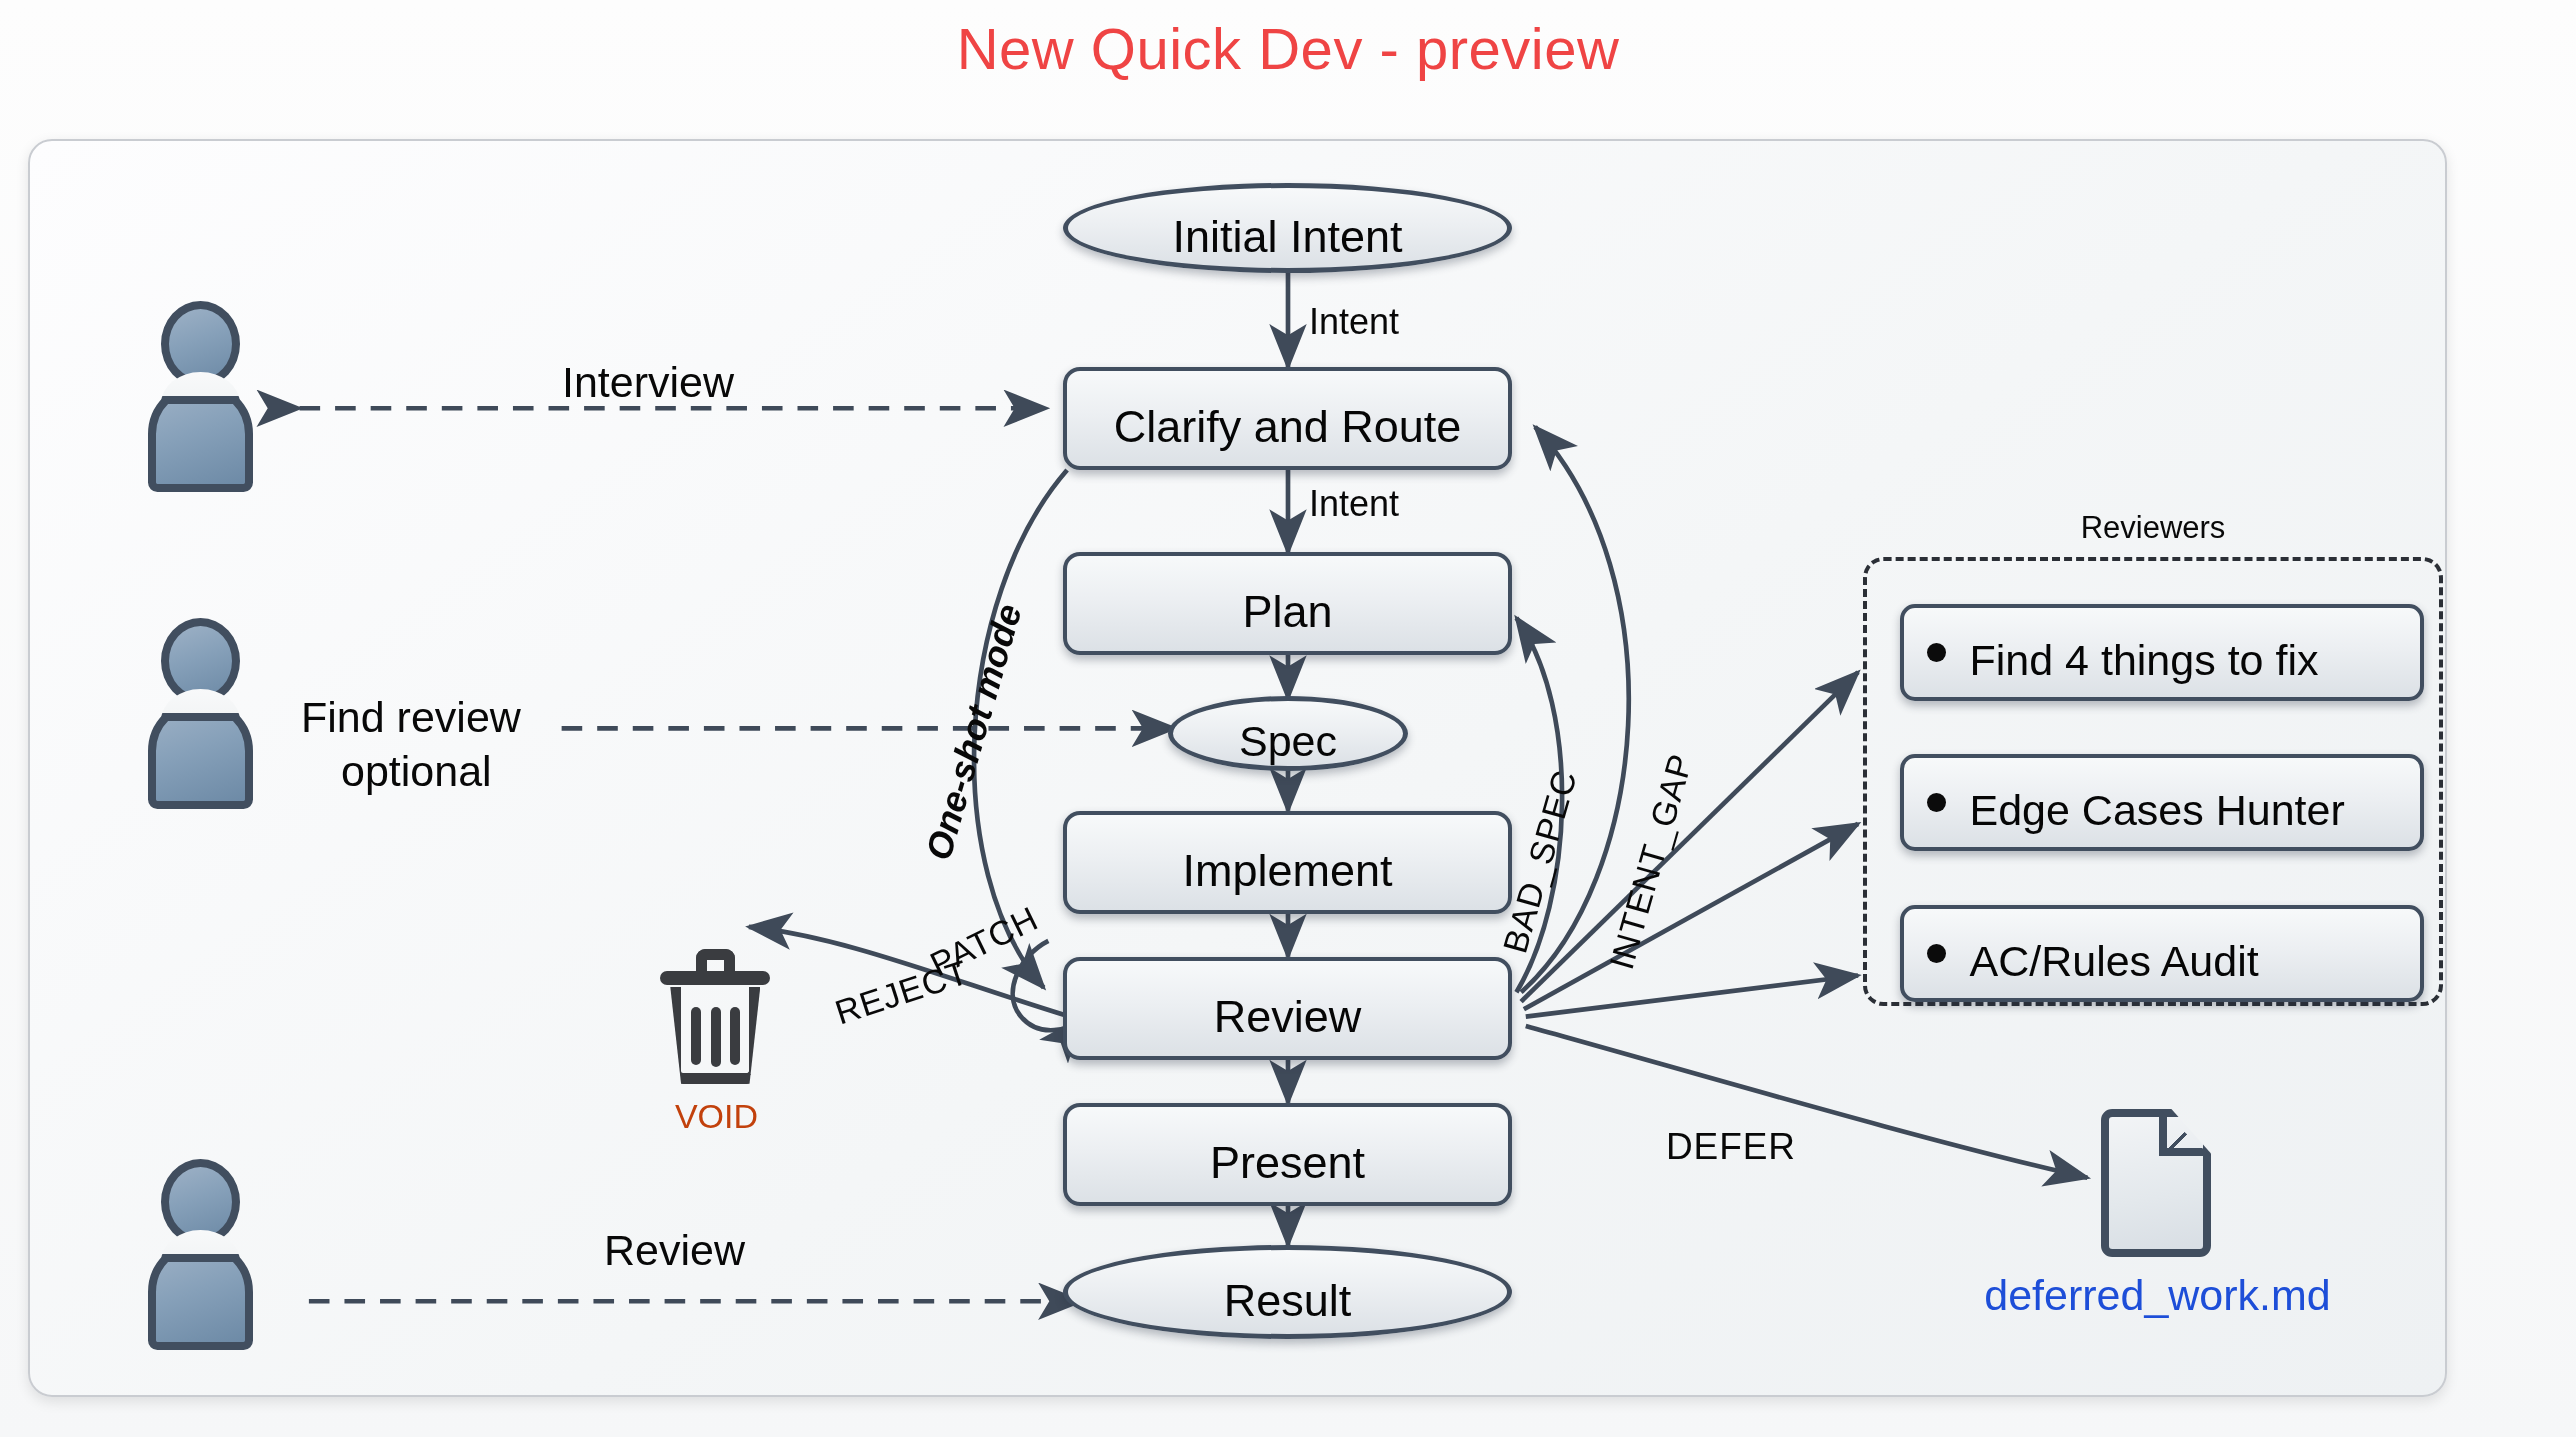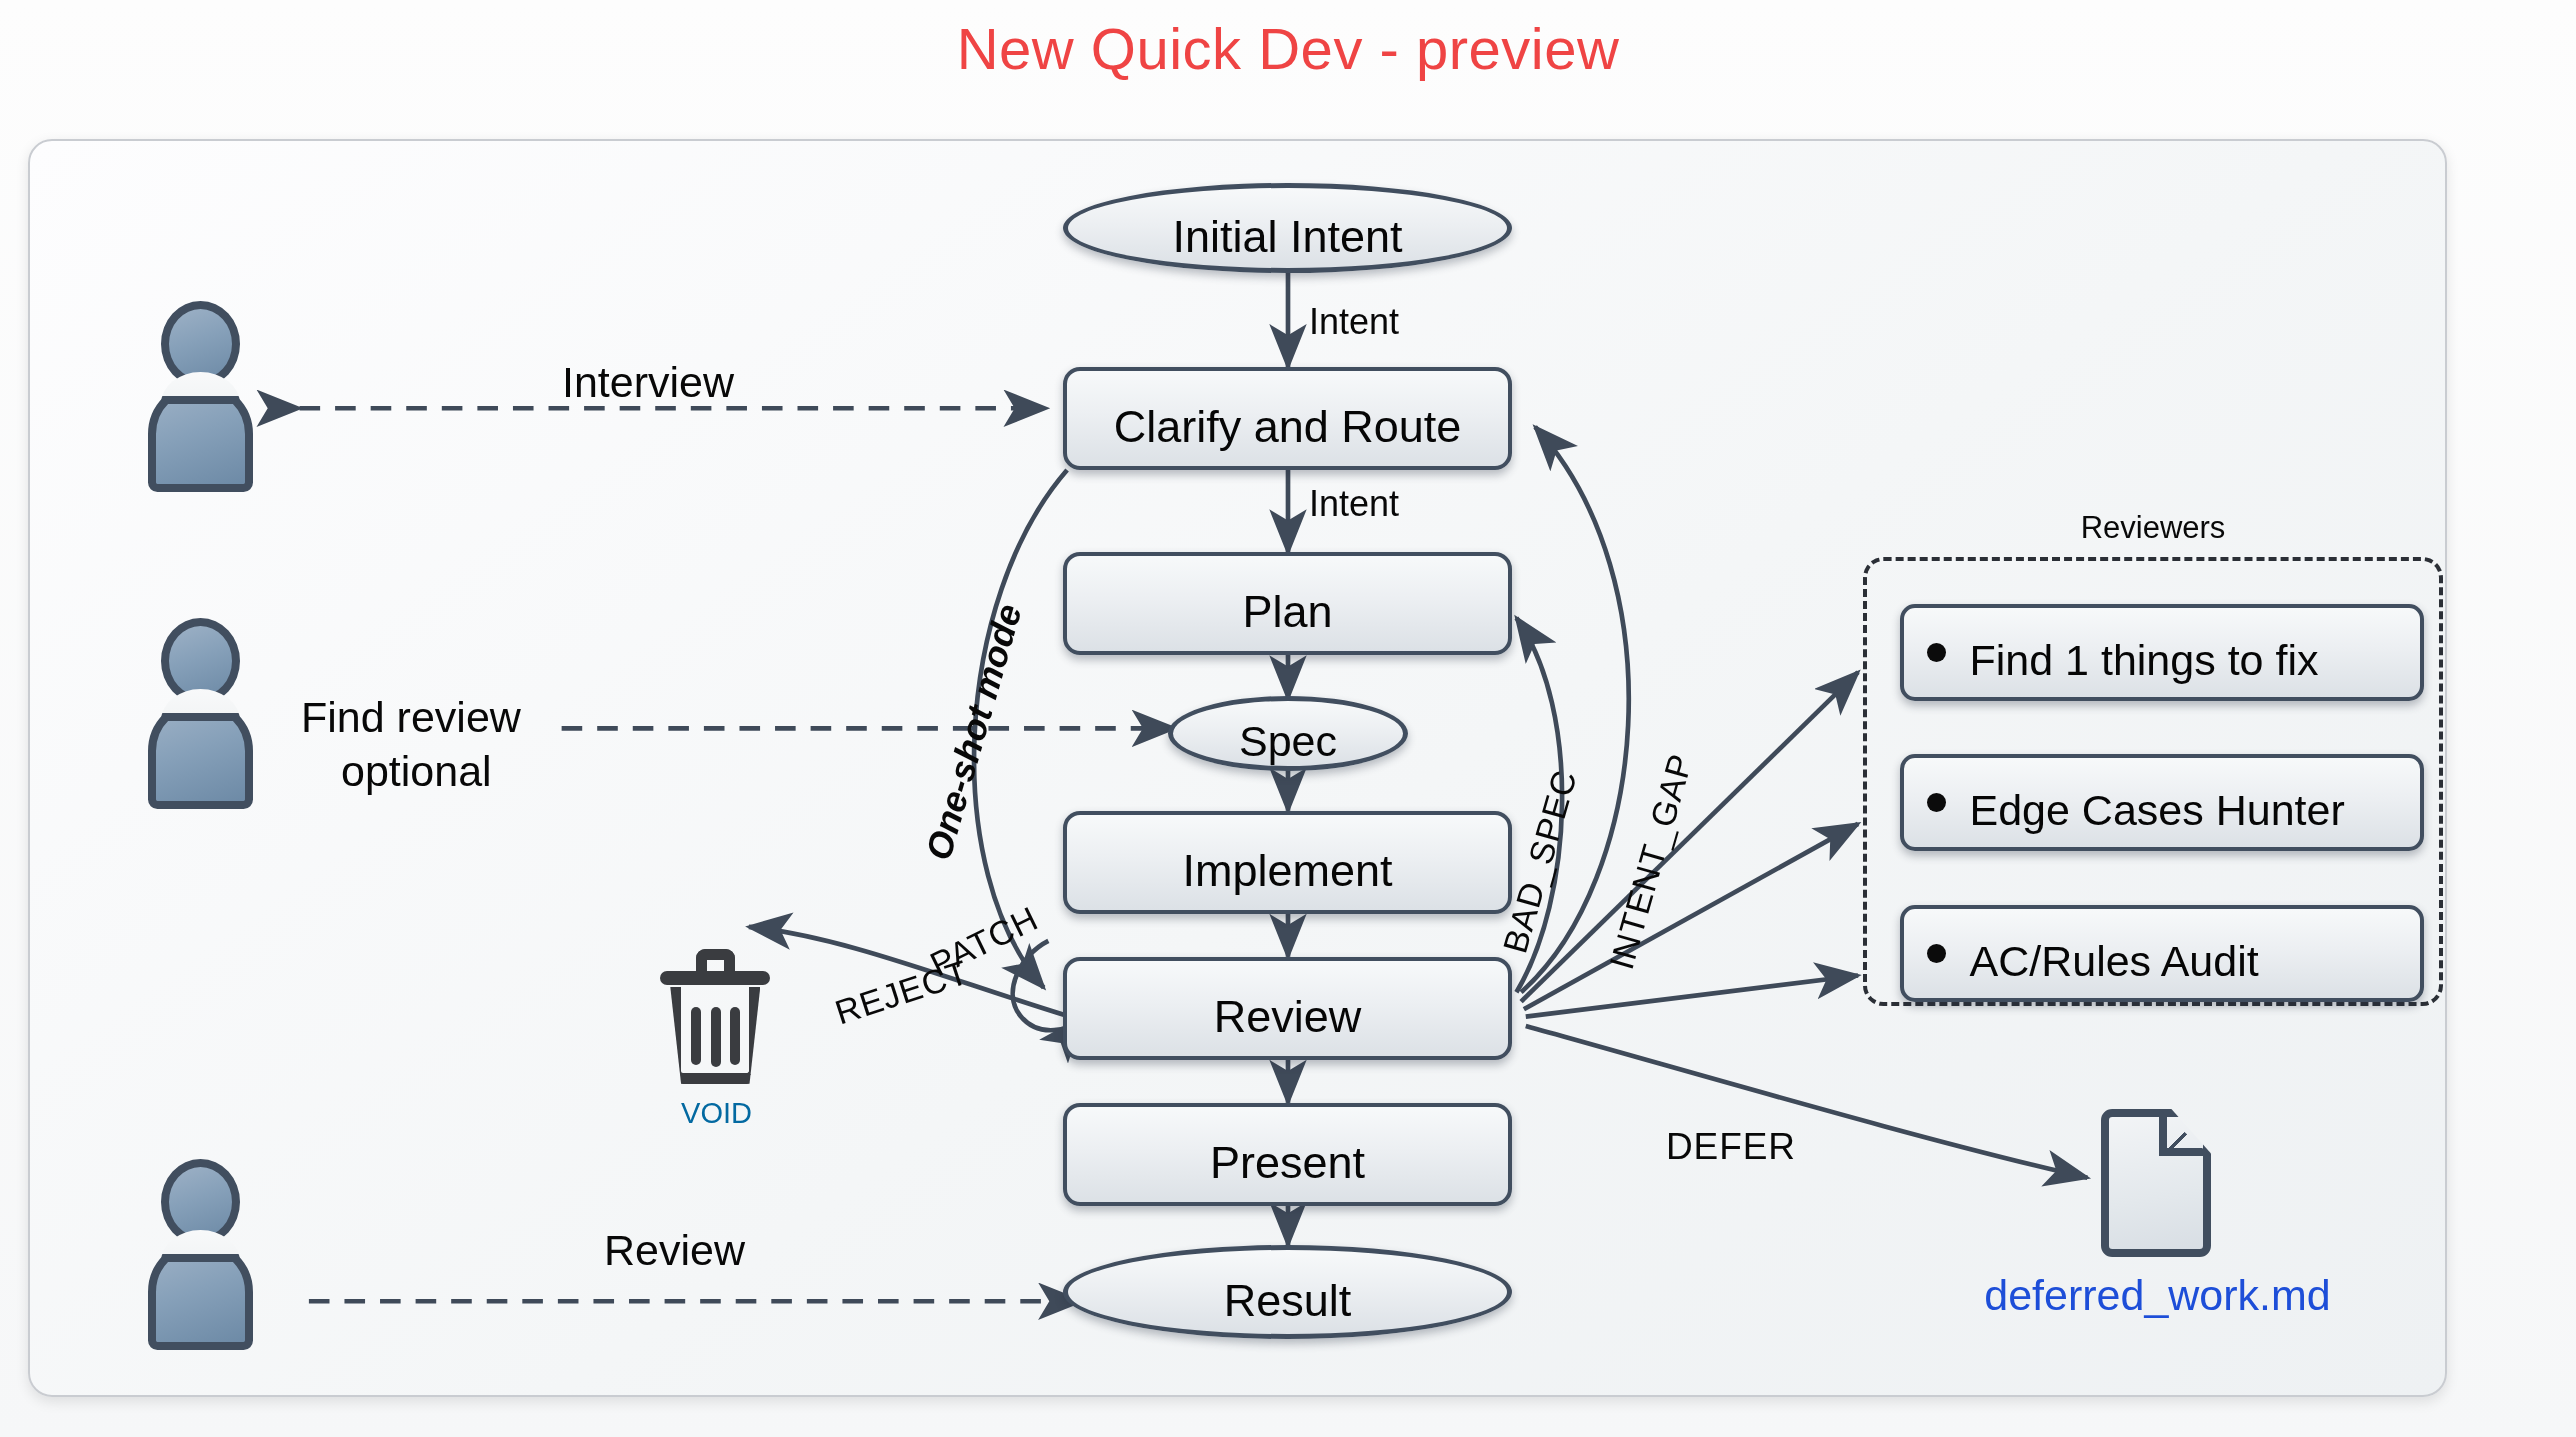--- a/index.html
+++ b/index.html
@@ -80,21 +80,21 @@
   
   #trash{position:absolute;left:660px;top:945px;width:110px;height:140px;}
   #trash .lid{position:absolute;left:0;top:26px;width:110px;height:14px;border-radius:7.5px;background:#3a3c40;}
   #trash .handle{position:absolute;left:36px;top:3.7px;width:39px;height:28px;border:11.2px solid #3a3c40;border-bottom:none;border-radius:9.4px 9.4px 0 0;box-sizing:border-box;}
   #trash .can{
     position:absolute;left:10.3px;top:42px;width:90px;height:97px;box-sizing:border-box;
     border:11.2px solid #3a3c40;border-top:none;border-radius:0 0 13px 13px;
     clip-path:polygon(0 0,100% 0,88% 100%,12% 100%);
   }
   #trash .slot{position:absolute;width:10.3px;background:#3a3c40;border-radius:5.6px;}
-  #void-label{position:absolute;left:618px;top:1097px;width:197px;text-align:center;font-size:29px;color:#0369a1;}
+  #void-label{position:absolute;left:618px;top:1097px;width:197px;text-align:center;font-size:34px;color:#c2410c;}
 
   
   #docicon{position:absolute;left:2101px;top:1109px;width:110px;height:148px;}
   #docicon .page{
     position:absolute;left:0;top:0;width:110px;height:148px;box-sizing:border-box;
     border:8.4px solid #414e5f;border-radius:11.2px;
     background:linear-gradient(170deg,#f2f4f6 0%,#e3e8ec 60%,#d8dee4 100%);
     clip-path:polygon(0 0,64% 0,100% 30%,100% 100%,0 100%);
   }
   #docicon .fold{
@@ -231,21 +231,21 @@
   <div class="head"></div>
   <div class="notch"></div>
 </div>
 <div class="txt big" style="left:604px;top:1226px;">Review</div>
 
 <div id="reviewers-title">Reviewers</div>
 <div id="reviewers-group"></div>
 
 <div class="node rect reviewer" style="left:1900px;top:604px;width:524px;height:97px;">
   <span class="bullet"></span>
-  <span class="nlabel">Find 1 things to fix</span>
+  <span class="nlabel">Find 4 things to fix</span>
 </div>
 
 <div class="node rect reviewer" style="left:1900px;top:754px;width:524px;height:97px;">
   <span class="bullet"></span>
   <span class="nlabel">Edge Cases Hunter</span>
 </div>
 
 <div class="node rect reviewer" style="left:1900px;top:905px;width:524px;height:97px;">
   <span class="bullet"></span>
   <span class="nlabel">AC/Rules Audit</span>

